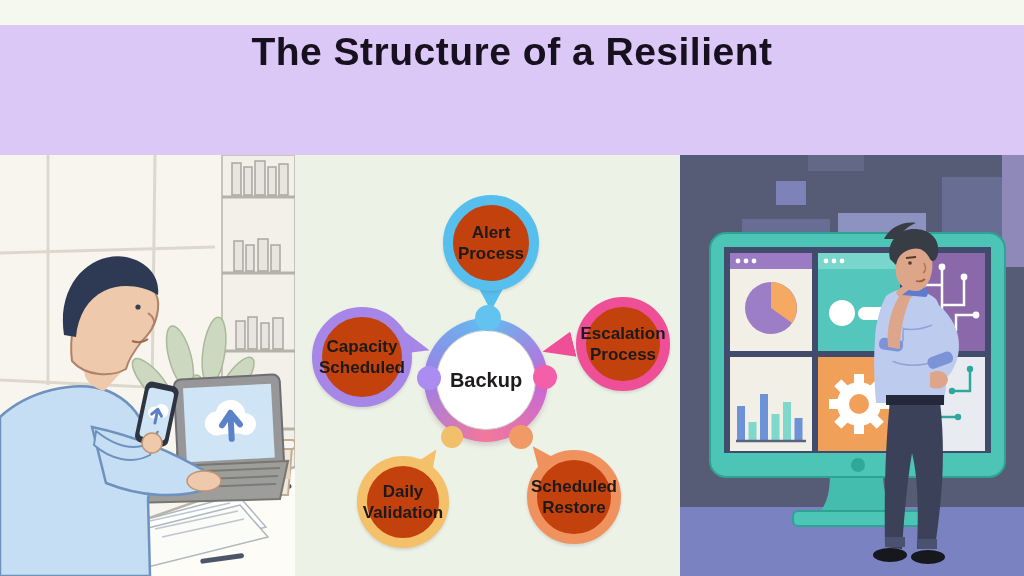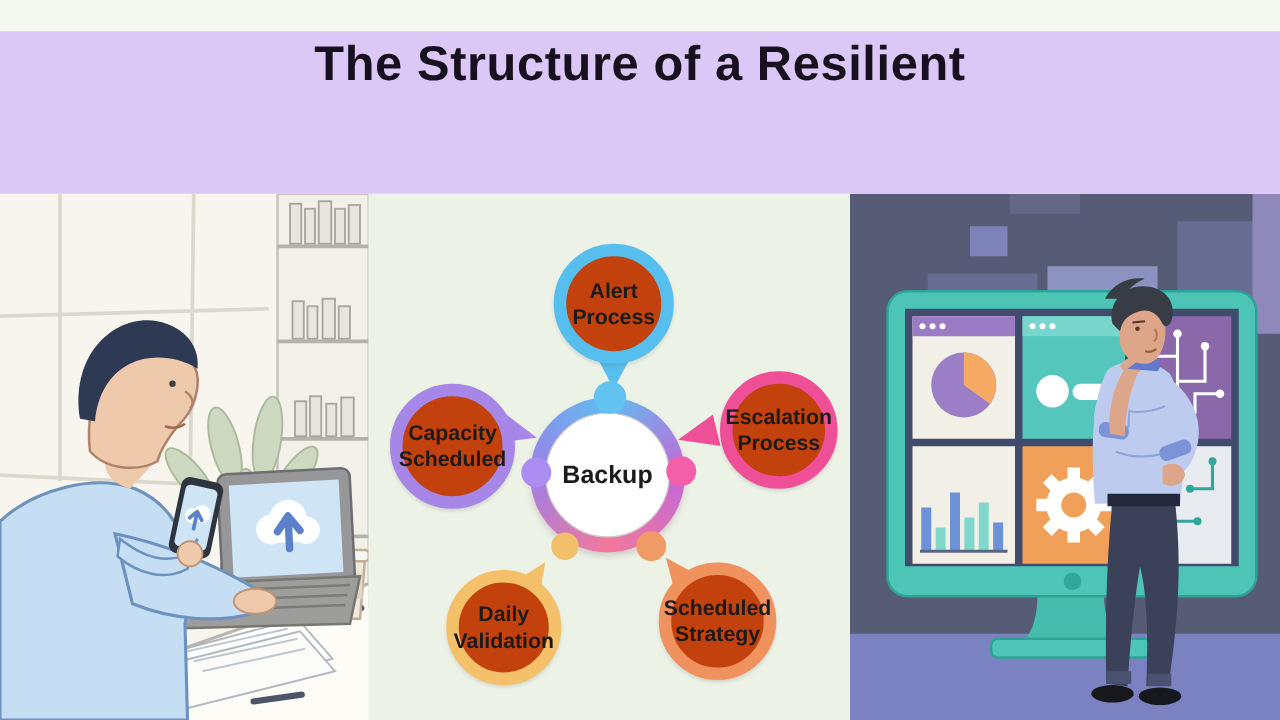--- a/index.html
+++ b/index.html
@@ -200,21 +200,21 @@
     </div>
     <div class="bubble" style="left: 281px; top: 142px; width: 94px; height: 94px; --c: #ee4f96;">
       <div class="lbl">
           <div>Escalation</div>
                        <div>Process</div>
         </div>
     </div>
     <div class="bubble" style="left: 232px; top: 295px; width: 94px; height: 94px; --c: #f0925e;">
       <div class="lbl">
           <div>Scheduled</div>
-                       <div>Strategy</div>
+                       <div>Restore</div>
         </div>
     </div>
 
     <div class="center-ring" id="center-ring" style="background: conic-gradient(rgb(95, 189, 240), rgb(196, 104, 216) 25%, rgb(242, 120, 155) 50%, rgb(157, 127, 230) 75%, rgb(95, 189, 240));">
       <div class="inner">
         <div class="clbl">Backup</div>
       </div>
     </div>
     <div class="dot" style="left: 180px; top: 150px; width: 26px; height: 26px; background: rgb(98, 194, 240);"></div>
     <div class="dot" style="left: 122px; top: 211px; width: 24px; height: 24px; background: rgb(171, 140, 240);"></div>

